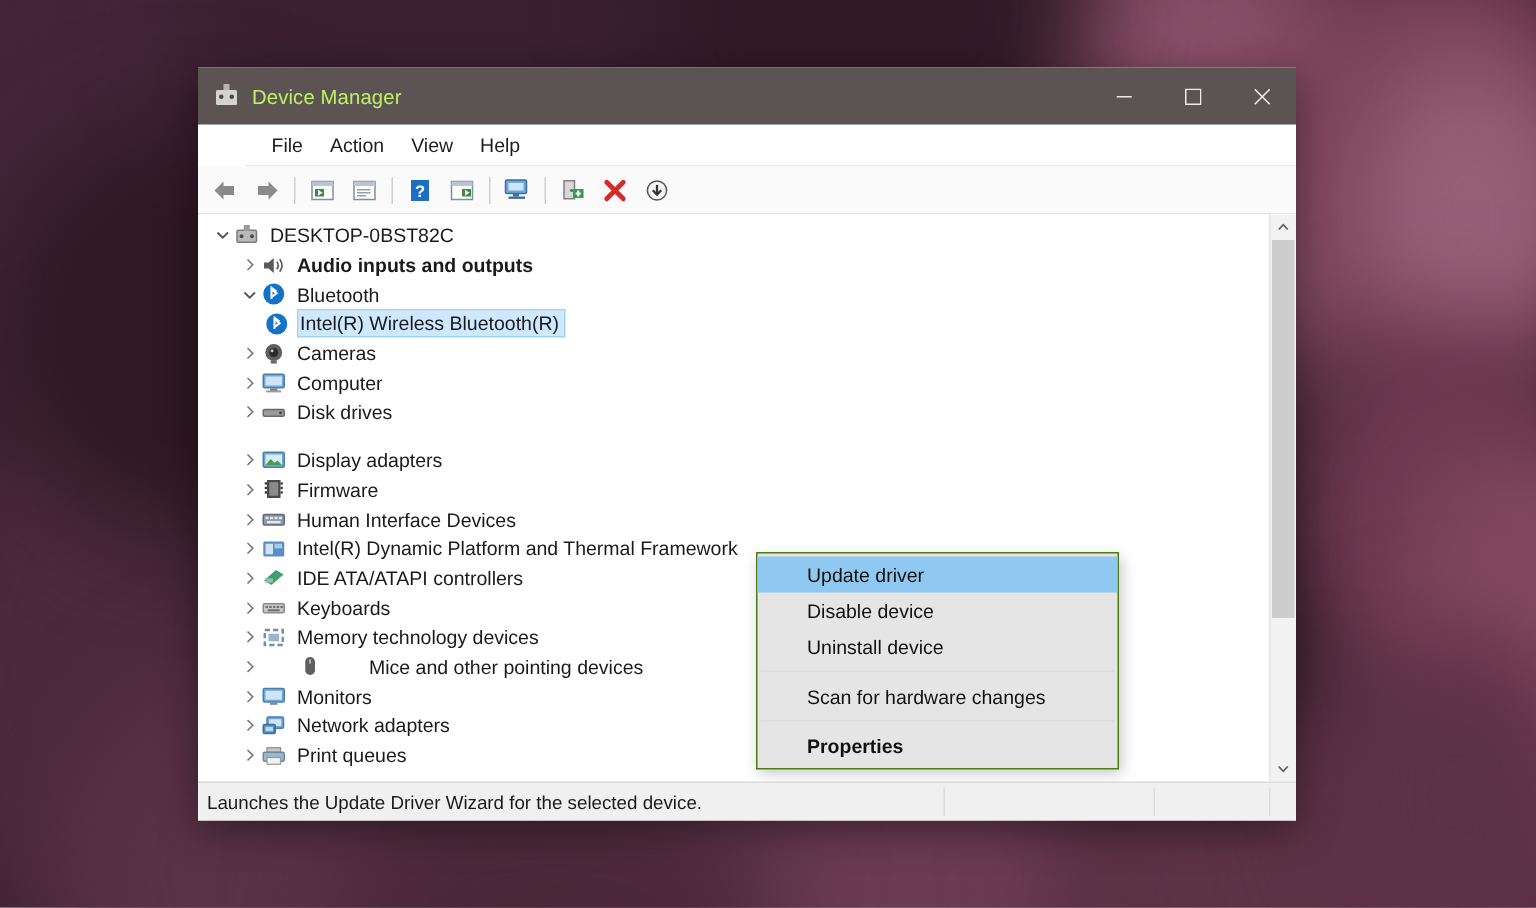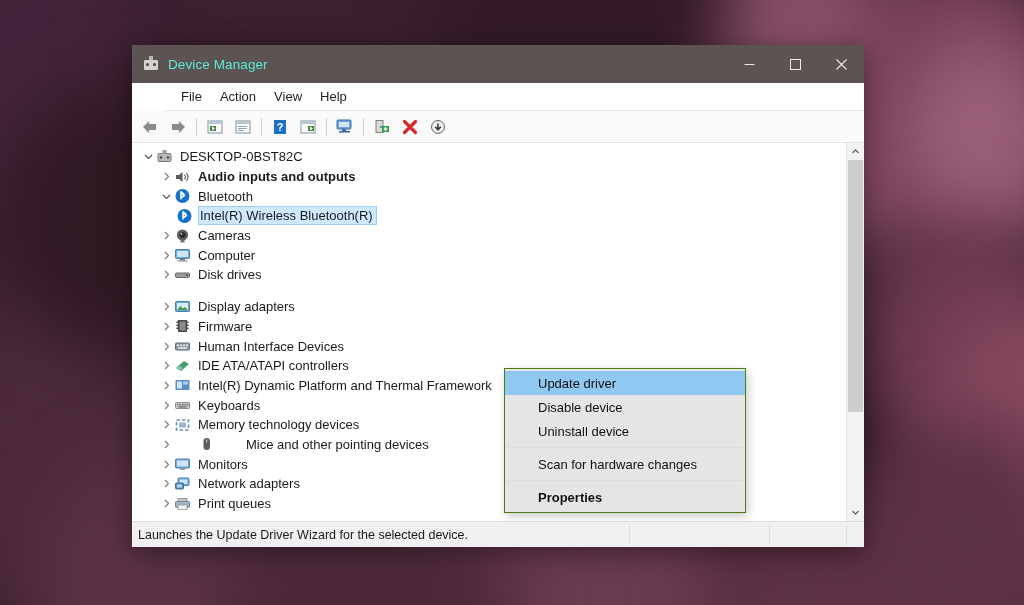--- a/index.html
+++ b/index.html
@@ -56,21 +56,21 @@
     background: #b9b4b2;
   }
   #titlebar .app-icon .dot1, #titlebar .app-icon .dot2 {
     position: absolute; top: 7px; width: 3px; height: 3px;
     background: #4a4442; border-radius: 50%;
   }
   #titlebar .app-icon .dot1 { left: 3px; }
   #titlebar .app-icon .dot2 { left: 10px; }
 
   #title-text {
-    color: #5eead4;
+    color: #bef264;
     font-size: 13.5px;
     letter-spacing: .1px;
   }
   .win-controls { position: absolute; right: 0; top: 0; height: 38px; display: flex; }
   .win-btn {
     width: 46px; height: 38px;
     display: flex; align-items: center; justify-content: center;
     color: #eceaea;
   }
   .win-btn svg { display: block; }
@@ -533,44 +533,44 @@
       </div>
 
       <div class="trow" style="padding-left:26px;">
         <span class="chev">
           <svg width="9" height="9" viewBox="0 0 9 9">
               <path d="M3 1 L6.5 4.5 L3 8" fill="none" stroke="#777" stroke-width="1.1"></path>
             </svg>
         </span>
         <span class="ticon">
           <svg width="17" height="16" viewBox="0 0 17 16">
-            <path d="M2 10 L10 3 L15 6 L7 13 Z" fill="#3f9e6f"></path>
-            <rect x="3" y="8.5" width="5" height="3" fill="#8ac4a8"></rect>
-          </svg>
-        </span>
-        <span class="labelwrap">
-          <span>IDE ATA/ATAPI controllers</span>
-        </span>
-      </div>
-
-      <div class="trow" style="padding-left:26px;">
-        <span class="chev">
-          <svg width="9" height="9" viewBox="0 0 9 9">
-              <path d="M3 1 L6.5 4.5 L3 8" fill="none" stroke="#777" stroke-width="1.1"></path>
-            </svg>
-        </span>
-        <span class="ticon">
-          <svg width="17" height="16" viewBox="0 0 17 16">
             <rect x="1.5" y="3" width="14" height="10" rx="1" fill="#5b8fc4"></rect>
             <rect x="3" y="4.5" width="5" height="7" fill="#cfe4f5"></rect>
             <rect x="9" y="4.5" width="5" height="3" fill="#a8cde8"></rect>
           </svg>
         </span>
         <span class="labelwrap">
           <span>Intel(R) Dynamic Platform and Thermal Framework</span>
+        </span>
+      </div>
+
+      <div class="trow" style="padding-left:26px;">
+        <span class="chev">
+          <svg width="9" height="9" viewBox="0 0 9 9">
+              <path d="M3 1 L6.5 4.5 L3 8" fill="none" stroke="#777" stroke-width="1.1"></path>
+            </svg>
+        </span>
+        <span class="ticon">
+          <svg width="17" height="16" viewBox="0 0 17 16">
+            <path d="M2 10 L10 3 L15 6 L7 13 Z" fill="#3f9e6f"></path>
+            <rect x="3" y="8.5" width="5" height="3" fill="#8ac4a8"></rect>
+          </svg>
+        </span>
+        <span class="labelwrap">
+          <span>IDE ATA/ATAPI controllers</span>
         </span>
       </div>
 
       <div class="trow" style="padding-left:26px;">
         <span class="chev">
           <svg width="9" height="9" viewBox="0 0 9 9">
               <path d="M3 1 L6.5 4.5 L3 8" fill="none" stroke="#777" stroke-width="1.1"></path>
             </svg>
         </span>
         <span class="ticon">

